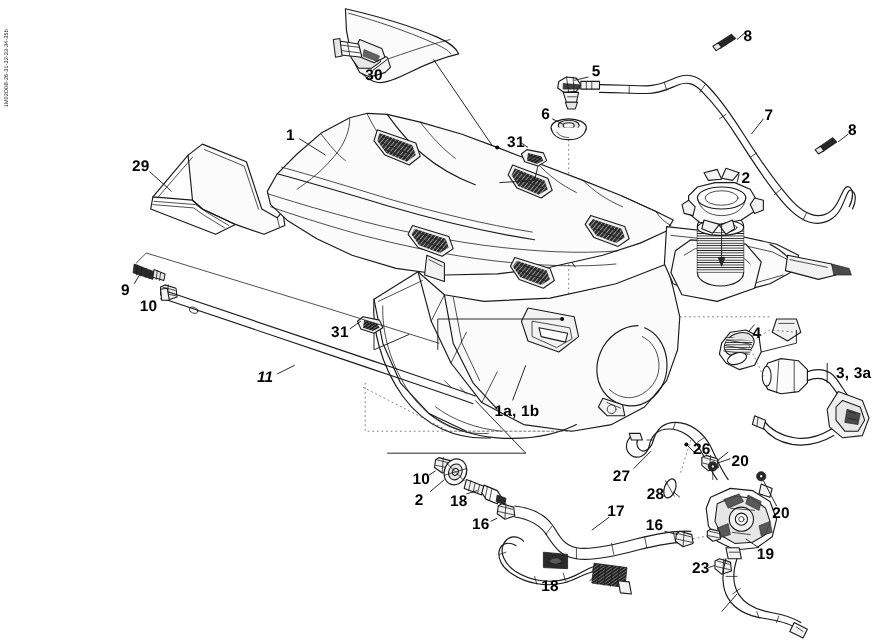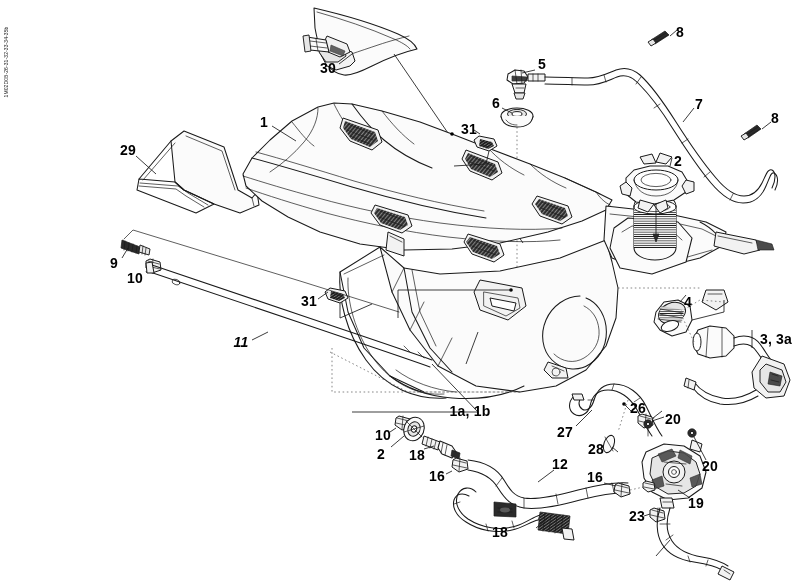--- a/index.html
+++ b/index.html
@@ -611,47 +611,47 @@
       <path class="fl2" d="M686,378 L696,382 L694,390 L684,386 Z"></path>
       <path class="lnt" d="M689,380 L688,388"></path>
 
       <path class="lead" d="M752,348 L752,330"></path>
 
       <path class="dash" d="M694,342 L680,312 L700,300 L724,302"></path>
     </g>
 
   </svg>
 
-  <div class="callout" style="left:328px; top:68px;text-align:center;">30</div>
+  <div class="callout" style="left:340px; top:68px;text-align:center;">30</div>
   <div class="callout" style="left:542px; top:64px;">5</div>
   <div class="callout" style="left:680px; top:32px;">8</div>
   <div class="callout" style="left:496px; top:103px;">6</div>
   <div class="callout" style="left:699px; top:104px;">7</div>
   <div class="callout" style="left:775px; top:118px;">8</div>
   <div class="callout" style="left:264px; top:122px;">1</div>
   <div class="callout" style="left:469px; top:129px;">31</div>
   <div class="callout" style="left:678px; top:161px;">2</div>
   <div class="callout" style="left:128px; top:150px;">29</div>
   <div class="callout" style="left:114px; top:263px;">9</div>
   <div class="callout" style="left:135px; top:278px;">10</div>
   <div class="callout" style="left:309px; top:301px;">31</div>
   <div class="callout" style="left:688px; top:302px;">4</div>
   <div class="callout" style="left:776px; top:339px;">3, 3a</div>
   <div class="callout" style="left:241px; top:342px;font-style:italic;">11</div>
-  <div class="callout" style="left:470px; top:373px;margin-top:38px;">1a, 1b</div>
+  <div class="callout" style="left:470px; top:373px;">1a, 1b</div>
   <div class="callout" style="left:638px; top:408px;">26</div>
   <div class="callout" style="left:673px; top:419px;">20</div>
   <div class="callout" style="left:383px; top:435px;">10</div>
   <div class="callout" style="left:565px; top:432px;">27</div>
   <div class="callout" style="left:596px; top:449px;">28</div>
   <div class="callout" style="left:381px; top:454px;">2</div>
   <div class="callout" style="left:417px; top:455px;">18</div>
   <div class="callout" style="left:710px; top:466px;">20</div>
   <div class="callout" style="left:437px; top:476px;">16</div>
-  <div class="callout" style="left:560px; top:464px;">12</div>
+  <div class="callout" style="left:560px; top:464px;">17</div>
   <div class="callout" style="left:595px; top:477px;">16</div>
   <div class="callout" style="left:696px; top:503px;">19</div>
   <div class="callout" style="left:637px; top:516px;">23</div>
   <div class="callout" style="left:500px; top:532px;">18</div>
   <div class="callout" style="left:645px; top:596px;">24</div>
 
   <div id="sheet-code">1M02D0B-26-31-32-33-34-35b</div>
 
 </div>
 

